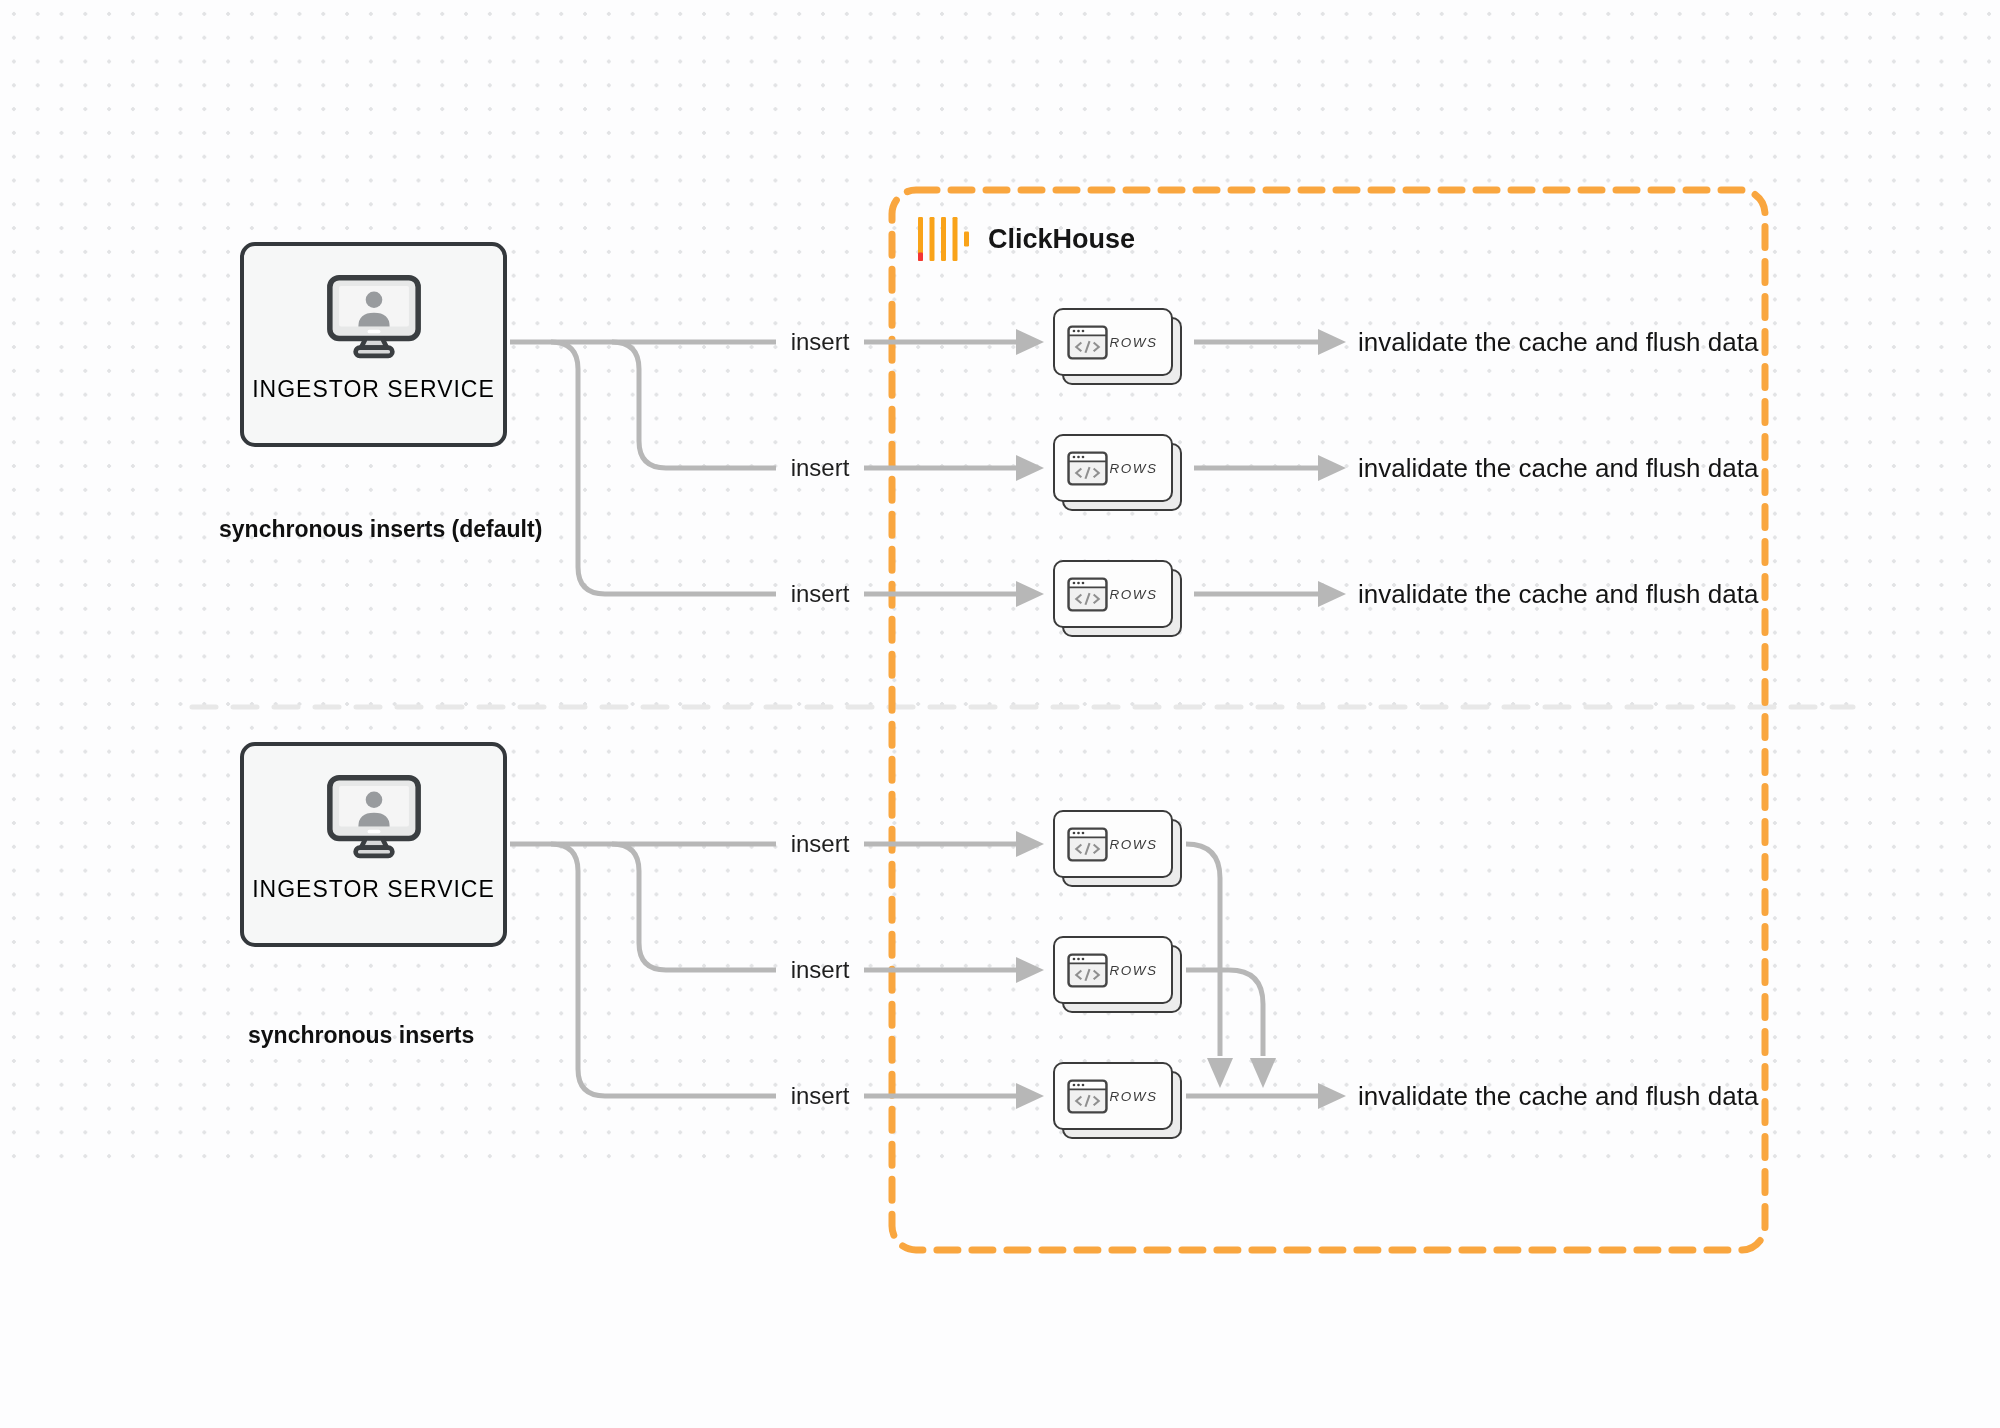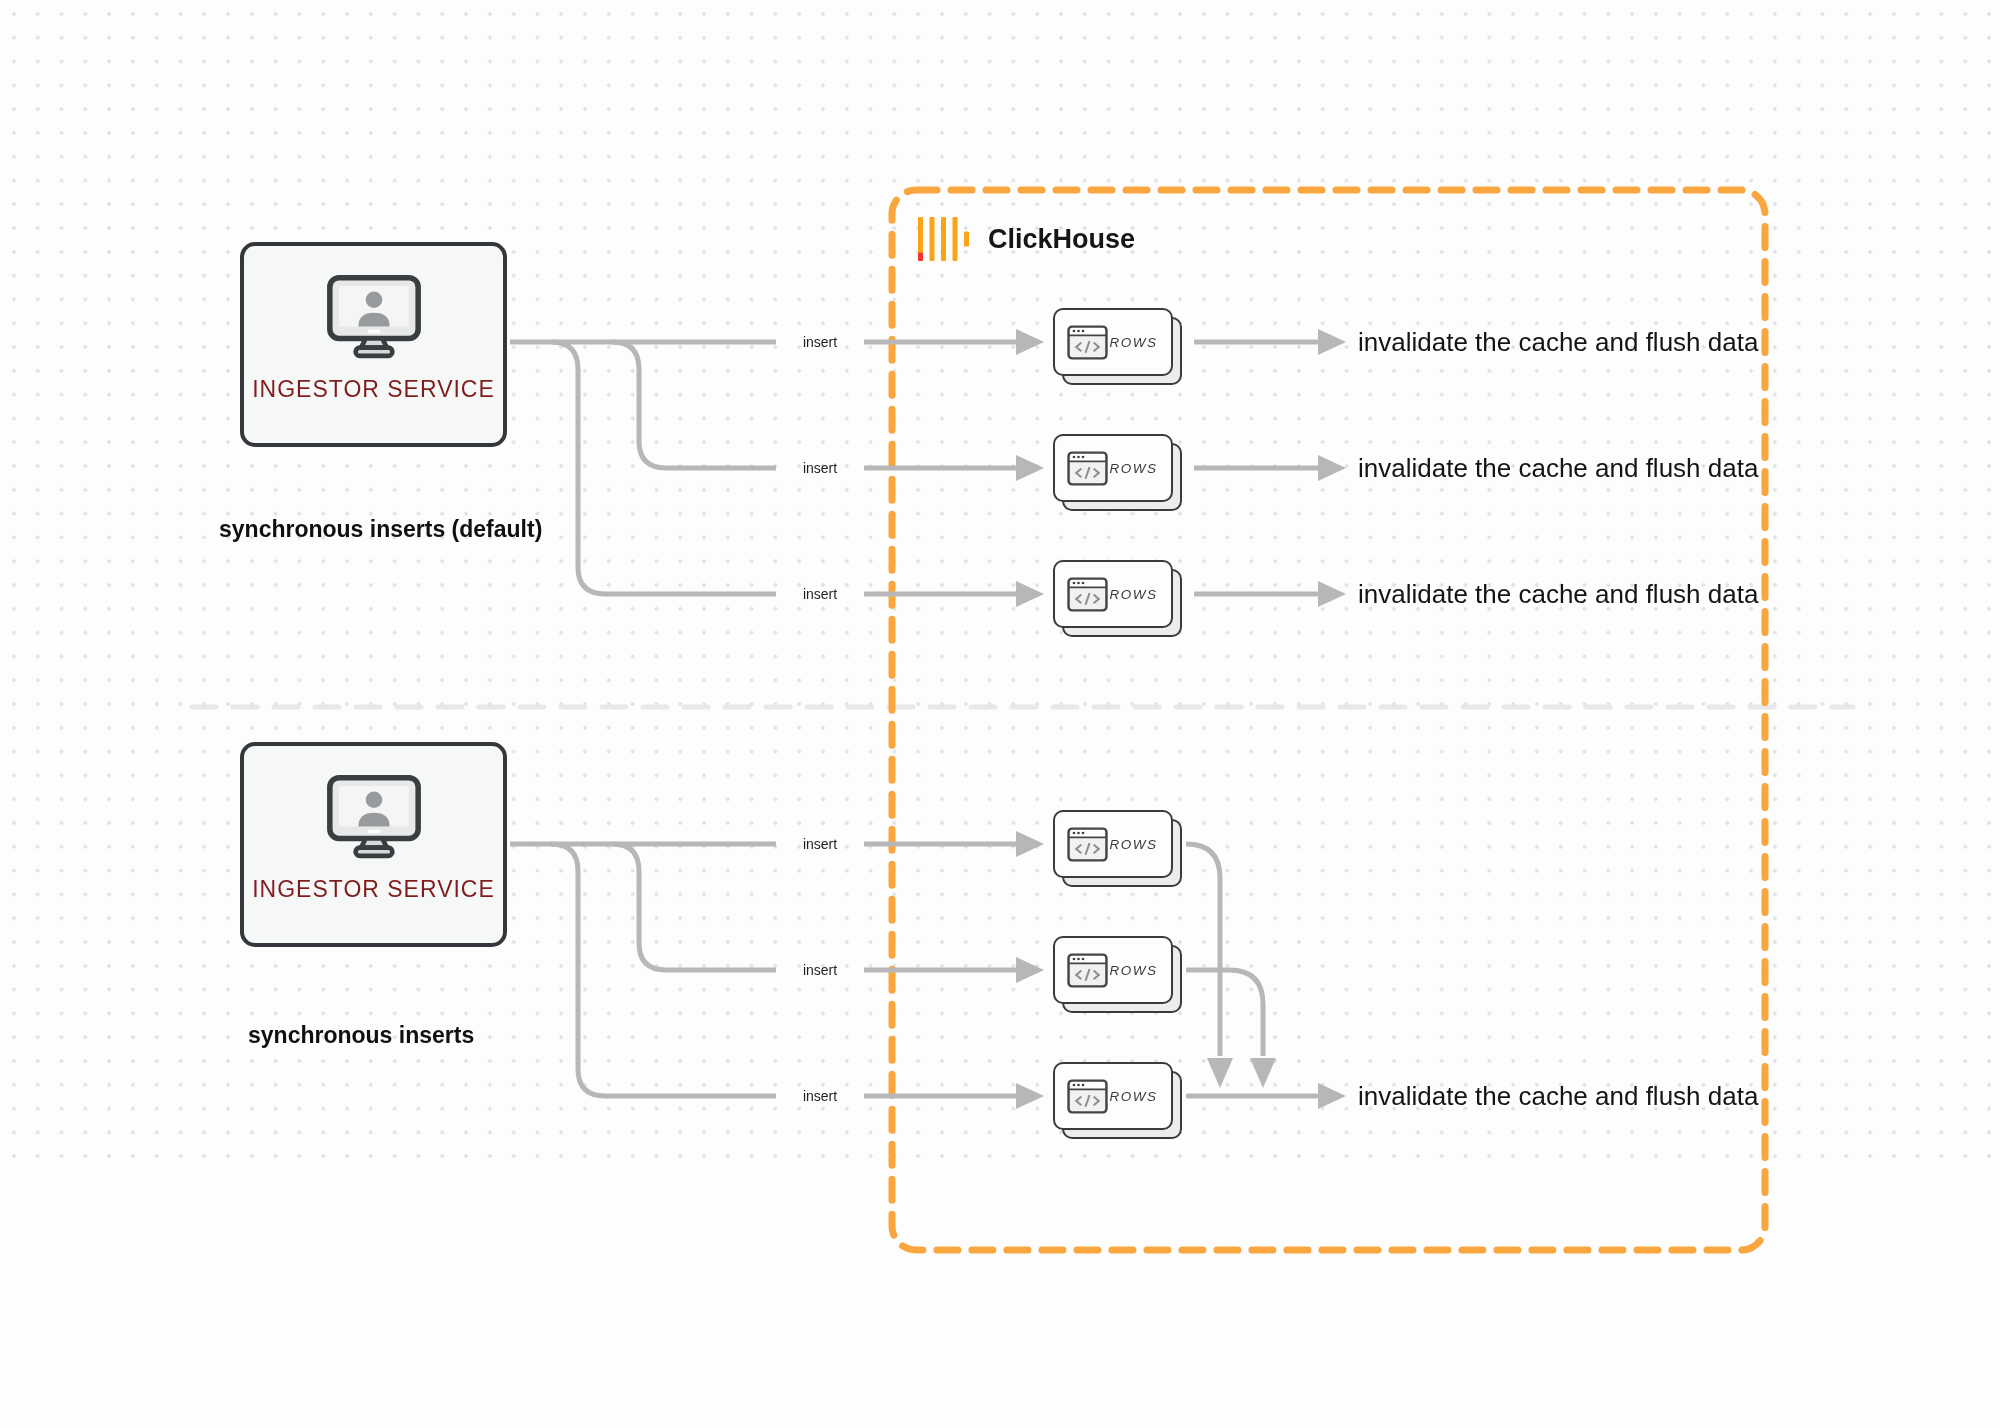--- a/index.html
+++ b/index.html
@@ -16,21 +16,21 @@
   svg.layer{position:absolute;left:0;top:0;width:2000px;height:1428px;pointer-events:none;}
 
   
   .service-box{
     position:absolute;width:267px;height:205px;box-sizing:border-box;
     background:#f6f7f7;border:4px solid #34383c;border-radius:15px;
     display:flex;flex-direction:column;align-items:center;justify-content:flex-start;
   }
   .service-box .monitor{margin-top:28px;width:104px;height:92px;}
   .service-label{
-    margin-top:10px;font-size:23px;letter-spacing:1px;color:#7f1d1d;font-weight:400;
+    margin-top:10px;font-size:23px;letter-spacing:1px;color:#000000;font-weight:400;
     white-space:nowrap;
   }
 
   .caption{
     position:absolute;font-size:23px;font-weight:700;color:#101010;white-space:nowrap;
   }
 
   
   .ch-header{position:absolute;left:918px;top:216px;display:flex;align-items:center;}
   .ch-header .ch-logo{width:53px;height:46px;}
@@ -45,21 +45,21 @@
   .chip .back{left:9px;top:9px;background:#ececec;}
   .chip .front{left:0;top:0;background:#fdfdfd;display:flex;align-items:center;}
   .chip .winicon{width:41px;height:35px;margin-left:12px;flex:0 0 auto;}
   .chip .chip-label{
     flex:1;text-align:center;font-size:13.5px;font-style:italic;font-weight:500;
     letter-spacing:1.5px;color:#3a3a3a;padding-right:12px;
   }
 
   .flow-label{
     position:absolute;width:96px;text-align:center;transform:translateY(-50%);
-    font-size:14px;color:#1e1e1e;white-space:nowrap;
+    font-size:24px;color:#1e1e1e;white-space:nowrap;
   }
   .result-label{
     position:absolute;transform:translateY(-50%);
     font-size:26px;color:#141414;white-space:nowrap;
   }
 </style>
 </head>
 <body>
 
 <div class="canvas">

